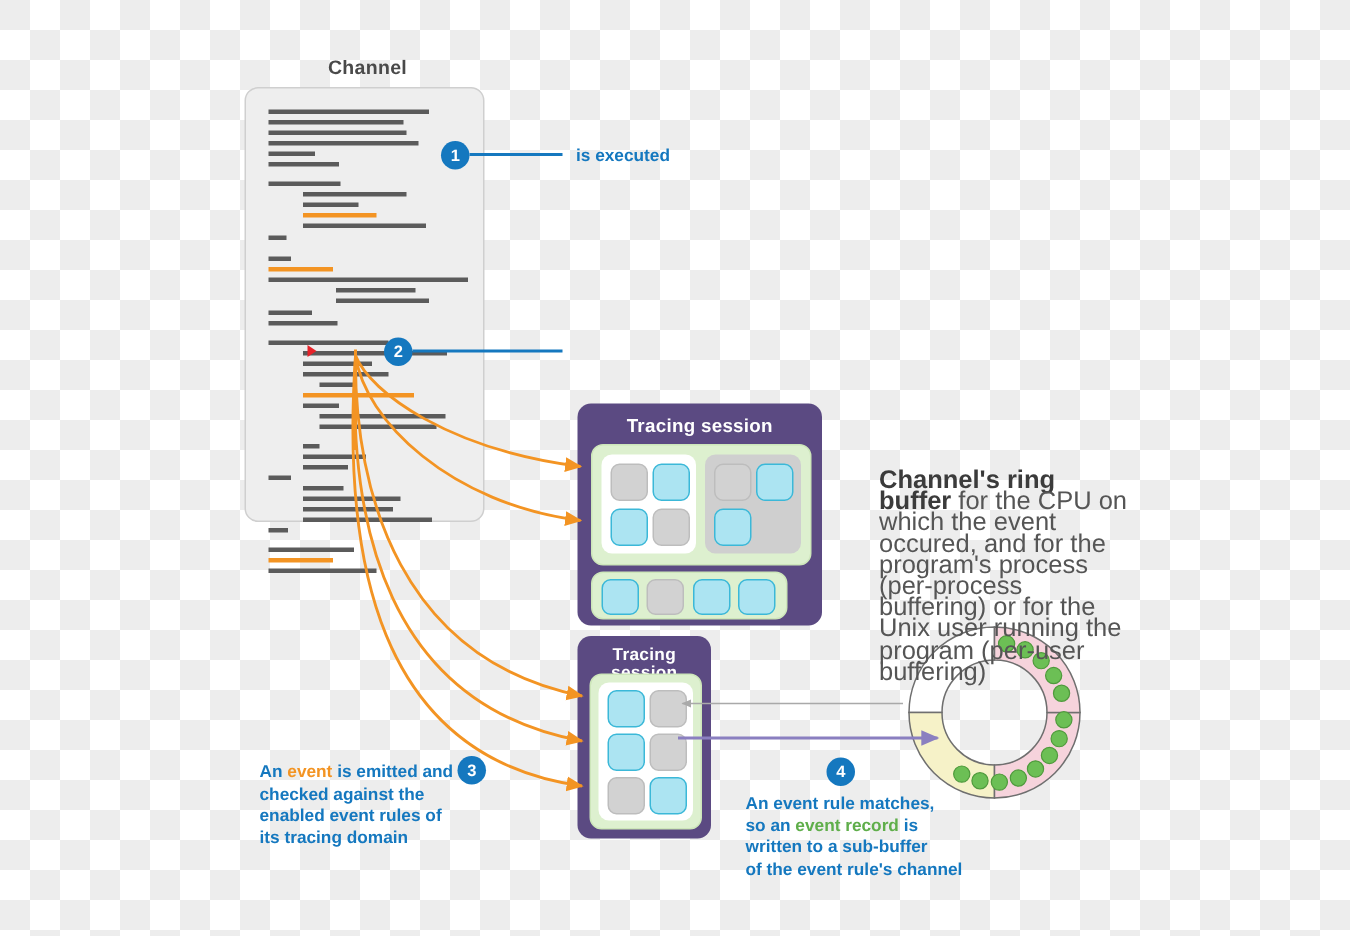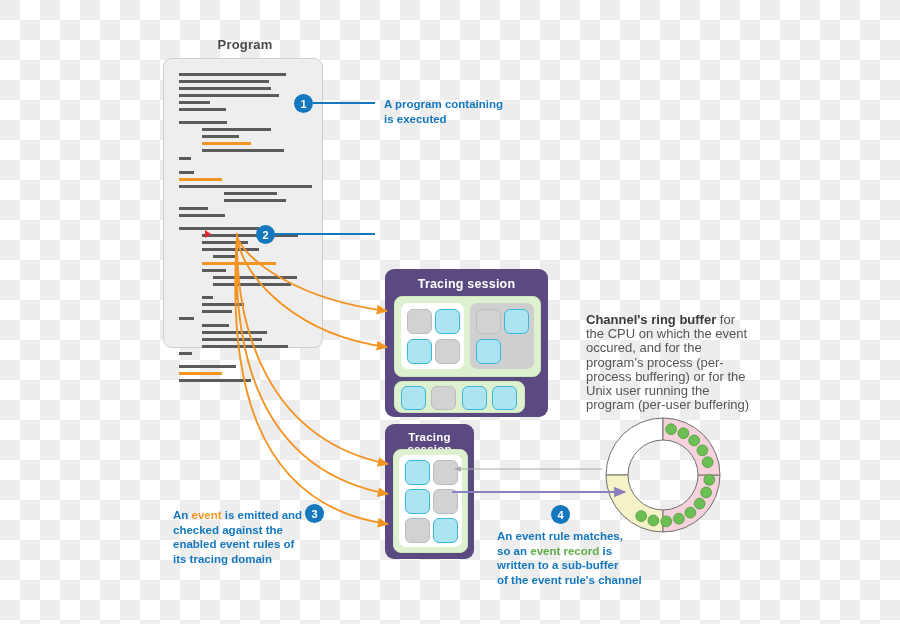--- a/index.html
+++ b/index.html
@@ -38,21 +38,21 @@
     box-shadow:0 0 0 1px #1578bf;
   }
 
   .ctext{position:absolute;font-size:11.5px;line-height:14.6px;color:#1578bf;font-weight:600;}
   .ctext .hl{color:#f39423;}
   .ctext .green{color:#5fae4a;}
   .ctext .plain{color:#1578bf;font-weight:600;}
 
   #ringbuffer-caption{
     position:absolute;left:586px;top:313px;width:170px;
-    font-size:13px;line-height:14.2px;color:#555555;font-weight:normal;
+    font-size:17px;line-height:14.2px;color:#555555;font-weight:normal;
   }
   #ringbuffer-caption b{color:#3b3b3b;}
 
   
   .session{position:absolute;background:#5b4a82;border-radius:9px;}
   .session-title{
     color:#ffffff;font-size:12.5px;font-weight:bold;text-align:center;
     letter-spacing:.2px;
   }
   .chan{position:absolute;background:#ddf0cf;border:1px solid #cde6ba;border-radius:8px;}
@@ -68,21 +68,21 @@
   #ring-svg{display:block;}
 
   
   #curves-svg{position:absolute;left:0;top:0;width:900px;height:624px;pointer-events:none;}
 </style>
 </head>
 <body>
 
 <div class="stage">
 
-  <div id="program-title">Program</div>
+  <div id="program-title">Channel</div>
 
   <div id="program-panel">
 
   <div class="codeline" style="left: 15px; top: 14px; width: 107px;"></div>
       <div class="codeline" style="left: 15px; top: 21px; width: 90px;"></div>
       <div class="codeline" style="left: 15px; top: 28px; width: 92px;"></div>
       <div class="codeline" style="left: 15px; top: 35px; width: 100px;"></div>
       <div class="codeline" style="left: 15px; top: 42px; width: 31px;"></div>
       <div class="codeline" style="left: 15px; top: 49px; width: 47px;"></div>
       <div class="codeline" style="left: 15px; top: 62px; width: 48px;"></div>
@@ -227,21 +227,20 @@
       <line x1="275" y1="234" x2="375" y2="234"></line>
     </g>
   </svg>
 
   <div class="bubble" style="left:295px;top:95px;">1</div>
   <div class="bubble" style="left:257px;top:226px;">2</div>
   <div class="bubble" style="left:306px;top:505px;">3</div>
   <div class="bubble" style="left:552px;top:506px;">4</div>
 
   <div class="ctext" id="callout-1-text" style="left:384px;top:97px;width:180px;">
-      <div><span class="plain">A program containing</span></div>
       <div><span class="plain">is executed</span></div>
     </div>
   <div class="ctext" id="callout-3-text" style="left:173px;top:508px;width:150px;">
       <div><span class="plain">An </span><span class="hl">event</span><span class="plain"> is emitted and</span></div>
       <div><span class="plain">checked against the</span></div>
       <div><span class="plain">enabled event rules of</span></div>
       <div><span class="plain">its tracing domain</span></div>
     </div>
   <div class="ctext" id="callout-4-text" style="left:497px;top:529px;width:180px;">
       <div><span class="plain">An event rule matches,</span></div>

